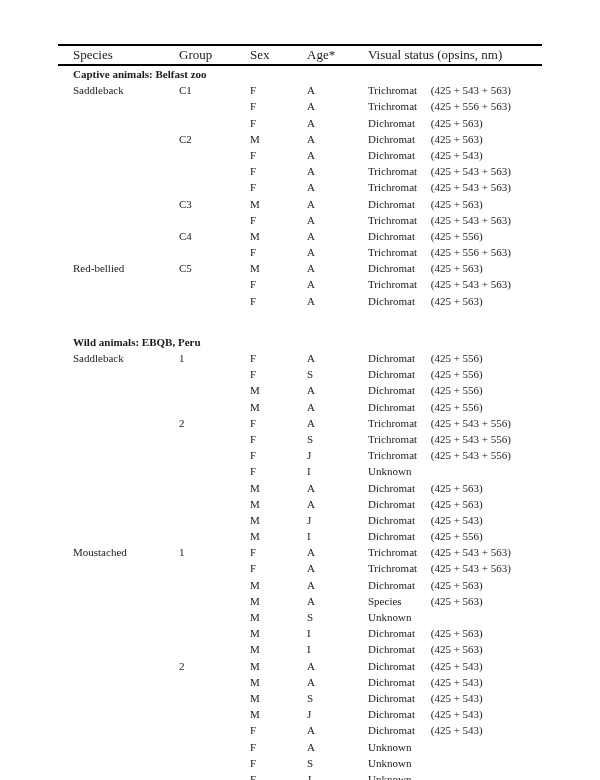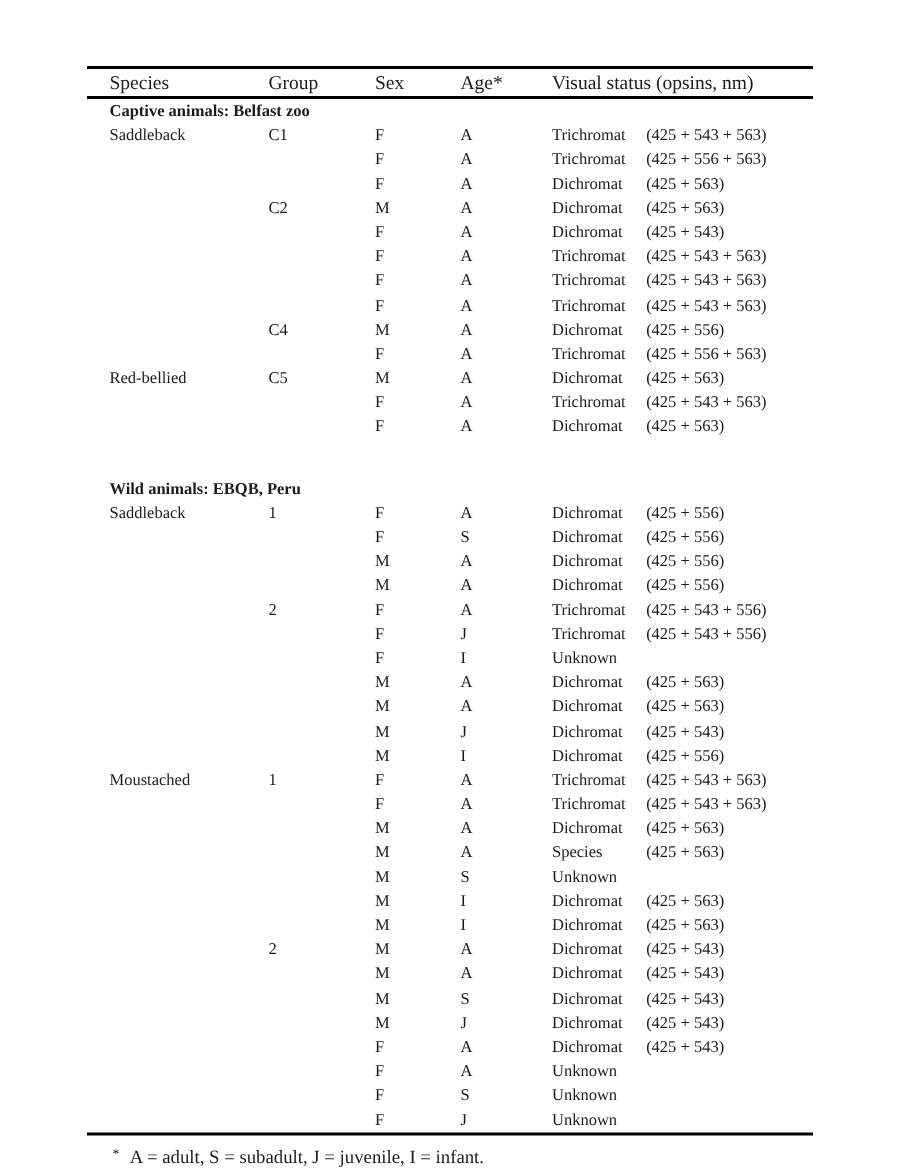--- a/index.html
+++ b/index.html
@@ -85,33 +85,35 @@
 
   <div id="tbody">
       <div class="tr section-title">Captive animals: Belfast zoo</div>
       <div class="tr"><span class="td c0">Saddleback</span><span class="td c1">C1</span><span class="td c2">F</span><span class="td c3">A</span><span class="td c4"><span class="vs-name">Trichromat</span> (425 + 543 + 563)</span></div>
       <div class="tr"><span class="td c0"></span><span class="td c1"></span><span class="td c2">F</span><span class="td c3">A</span><span class="td c4"><span class="vs-name">Trichromat</span> (425 + 556 + 563)</span></div>
       <div class="tr"><span class="td c0"></span><span class="td c1"></span><span class="td c2">F</span><span class="td c3">A</span><span class="td c4"><span class="vs-name">Dichromat</span> (425 + 563)</span></div>
       <div class="tr"><span class="td c0"></span><span class="td c1">C2</span><span class="td c2">M</span><span class="td c3">A</span><span class="td c4"><span class="vs-name">Dichromat</span> (425 + 563)</span></div>
       <div class="tr"><span class="td c0"></span><span class="td c1"></span><span class="td c2">F</span><span class="td c3">A</span><span class="td c4"><span class="vs-name">Dichromat</span> (425 + 543)</span></div>
       <div class="tr"><span class="td c0"></span><span class="td c1"></span><span class="td c2">F</span><span class="td c3">A</span><span class="td c4"><span class="vs-name">Trichromat</span> (425 + 543 + 563)</span></div>
       <div class="tr"><span class="td c0"></span><span class="td c1"></span><span class="td c2">F</span><span class="td c3">A</span><span class="td c4"><span class="vs-name">Trichromat</span> (425 + 543 + 563)</span></div>
+      <div class="tr"><span class="td c0"></span><span class="td c1">C3</span><span class="td c2">M</span><span class="td c3">A</span><span class="td c4"><span class="vs-name">Dichromat</span> (425 + 563)</span></div>
       <div class="tr"><span class="td c0"></span><span class="td c1"></span><span class="td c2">F</span><span class="td c3">A</span><span class="td c4"><span class="vs-name">Trichromat</span> (425 + 543 + 563)</span></div>
       <div class="tr"><span class="td c0"></span><span class="td c1">C4</span><span class="td c2">M</span><span class="td c3">A</span><span class="td c4"><span class="vs-name">Dichromat</span> (425 + 556)</span></div>
       <div class="tr"><span class="td c0"></span><span class="td c1"></span><span class="td c2">F</span><span class="td c3">A</span><span class="td c4"><span class="vs-name">Trichromat</span> (425 + 556 + 563)</span></div>
       <div class="tr"><span class="td c0">Red-bellied</span><span class="td c1">C5</span><span class="td c2">M</span><span class="td c3">A</span><span class="td c4"><span class="vs-name">Dichromat</span> (425 + 563)</span></div>
       <div class="tr"><span class="td c0"></span><span class="td c1"></span><span class="td c2">F</span><span class="td c3">A</span><span class="td c4"><span class="vs-name">Trichromat</span> (425 + 543 + 563)</span></div>
       <div class="tr"><span class="td c0"></span><span class="td c1"></span><span class="td c2">F</span><span class="td c3">A</span><span class="td c4"><span class="vs-name">Dichromat</span> (425 + 563)</span></div>
       <div class="spacer"></div>
       <div class="tr section-title">Wild animals: EBQB, Peru</div>
       <div class="tr"><span class="td c0">Saddleback</span><span class="td c1">1</span><span class="td c2">F</span><span class="td c3">A</span><span class="td c4"><span class="vs-name">Dichromat</span> (425 + 556)</span></div>
       <div class="tr"><span class="td c0"></span><span class="td c1"></span><span class="td c2">F</span><span class="td c3">S</span><span class="td c4"><span class="vs-name">Dichromat</span> (425 + 556)</span></div>
       <div class="tr"><span class="td c0"></span><span class="td c1"></span><span class="td c2">M</span><span class="td c3">A</span><span class="td c4"><span class="vs-name">Dichromat</span> (425 + 556)</span></div>
       <div class="tr"><span class="td c0"></span><span class="td c1"></span><span class="td c2">M</span><span class="td c3">A</span><span class="td c4"><span class="vs-name">Dichromat</span> (425 + 556)</span></div>
       <div class="tr"><span class="td c0"></span><span class="td c1">2</span><span class="td c2">F</span><span class="td c3">A</span><span class="td c4"><span class="vs-name">Trichromat</span> (425 + 543 + 556)</span></div>
+      <div class="tr"><span class="td c0"></span><span class="td c1"></span><span class="td c2">F</span><span class="td c3">S</span><span class="td c4"><span class="vs-name">Trichromat</span> (425 + 543 + 556)</span></div>
       <div class="tr"><span class="td c0"></span><span class="td c1"></span><span class="td c2">F</span><span class="td c3">J</span><span class="td c4"><span class="vs-name">Trichromat</span> (425 + 543 + 556)</span></div>
       <div class="tr"><span class="td c0"></span><span class="td c1"></span><span class="td c2">F</span><span class="td c3">I</span><span class="td c4">Unknown</span></div>
       <div class="tr"><span class="td c0"></span><span class="td c1"></span><span class="td c2">M</span><span class="td c3">A</span><span class="td c4"><span class="vs-name">Dichromat</span> (425 + 563)</span></div>
       <div class="tr"><span class="td c0"></span><span class="td c1"></span><span class="td c2">M</span><span class="td c3">A</span><span class="td c4"><span class="vs-name">Dichromat</span> (425 + 563)</span></div>
       <div class="tr"><span class="td c0"></span><span class="td c1"></span><span class="td c2">M</span><span class="td c3">J</span><span class="td c4"><span class="vs-name">Dichromat</span> (425 + 543)</span></div>
       <div class="tr"><span class="td c0"></span><span class="td c1"></span><span class="td c2">M</span><span class="td c3">I</span><span class="td c4"><span class="vs-name">Dichromat</span> (425 + 556)</span></div>
       <div class="tr"><span class="td c0">Moustached</span><span class="td c1">1</span><span class="td c2">F</span><span class="td c3">A</span><span class="td c4"><span class="vs-name">Trichromat</span> (425 + 543 + 563)</span></div>
       <div class="tr"><span class="td c0"></span><span class="td c1"></span><span class="td c2">F</span><span class="td c3">A</span><span class="td c4"><span class="vs-name">Trichromat</span> (425 + 543 + 563)</span></div>
       <div class="tr"><span class="td c0"></span><span class="td c1"></span><span class="td c2">M</span><span class="td c3">A</span><span class="td c4"><span class="vs-name">Dichromat</span> (425 + 563)</span></div>
       <div class="tr"><span class="td c0"></span><span class="td c1"></span><span class="td c2">M</span><span class="td c3">A</span><span class="td c4"><span class="vs-name">Species</span> (425 + 563)</span></div>

